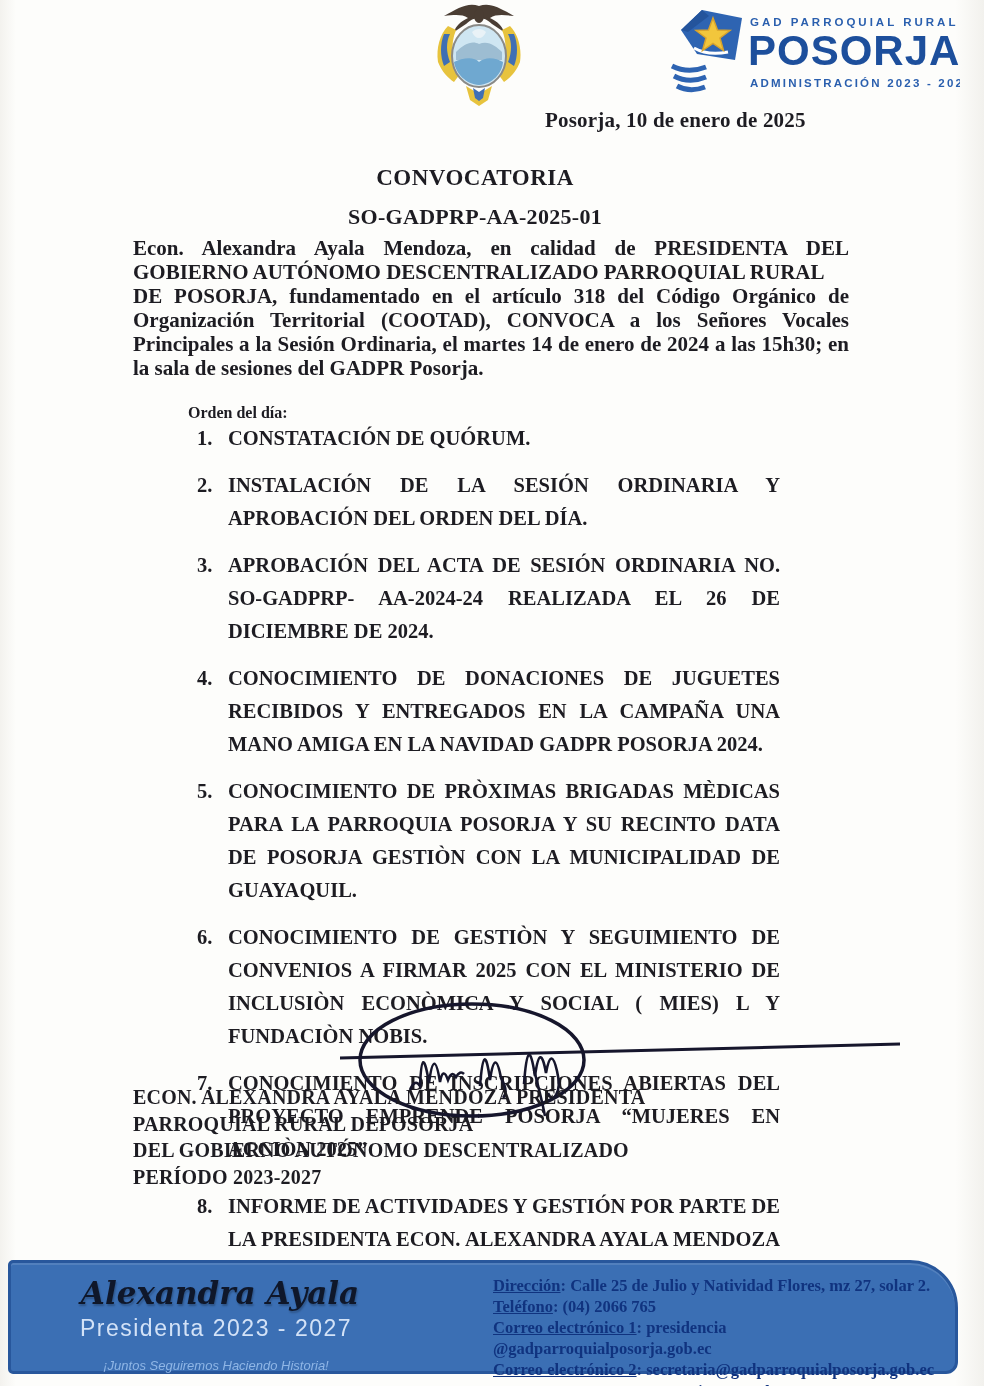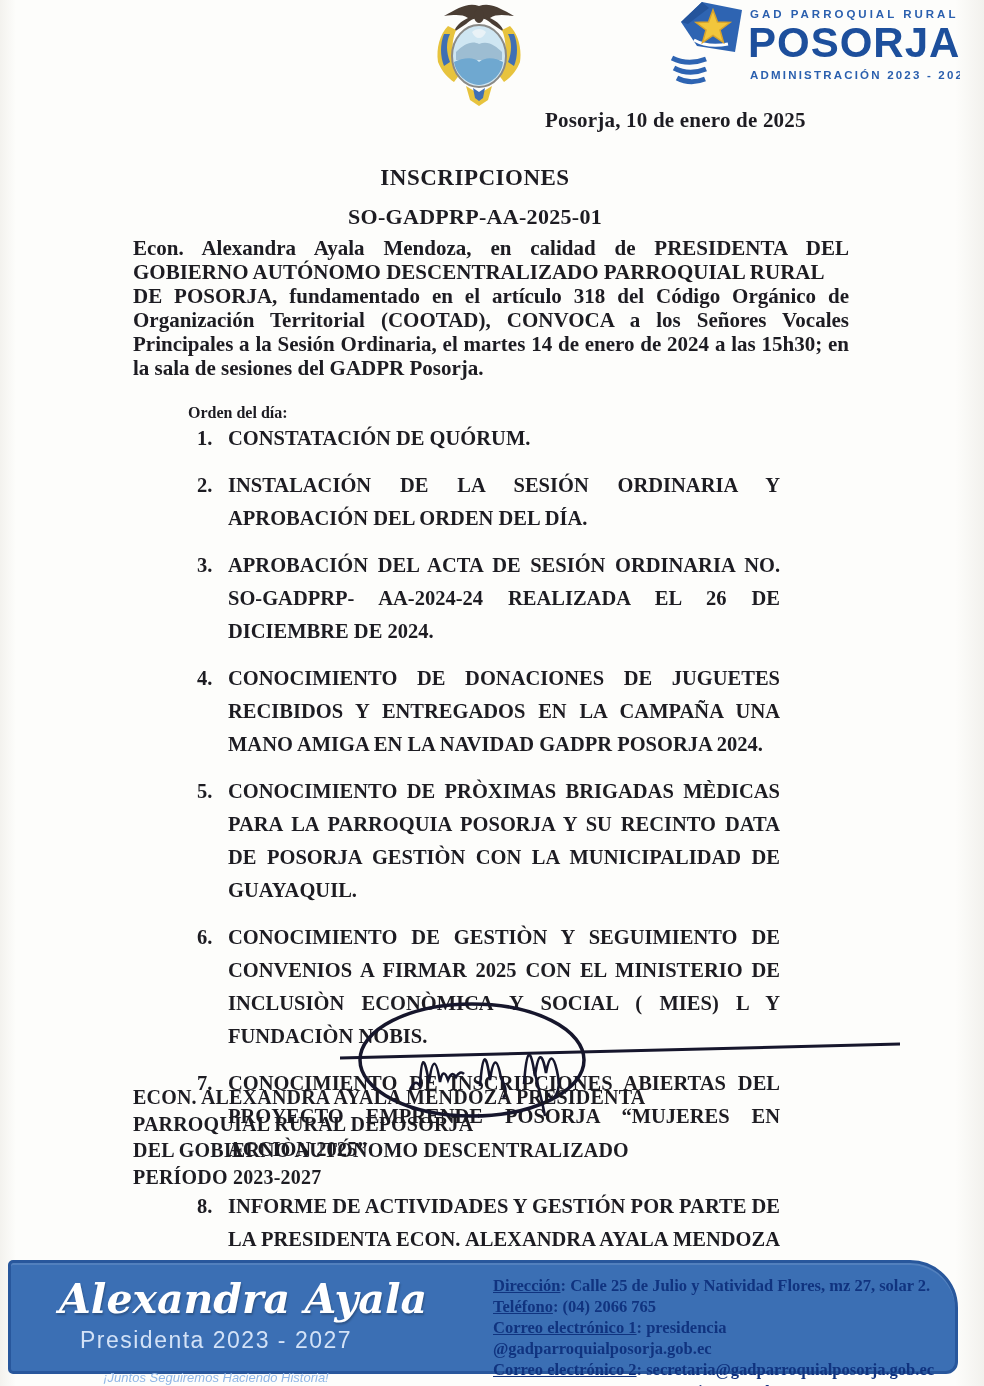--- a/index.html
+++ b/index.html
@@ -5,21 +5,21 @@
   * { margin:0; padding:0; box-sizing:border-box; }
   html,body { width:984px; }
   body { font-family:"Liberation Serif", serif; background:#fdfdfb; }
   .page {
     position:relative; width:984px; height:1386px; overflow:hidden;
     background:linear-gradient(90deg,#f3f2ee 0px,#fdfdfb 16px,#fdfdfb 955px,#f2f1ed 984px);
     color:#1d1c22;
   }
   
   .coat { position:absolute; left:418px; top:0; width:122px; height:114px; }
-  .logo { position:absolute; left:664px; top:0; width:296px; height:92px; }
+  .logo { position:absolute; left:664px; top:8px; width:296px; height:92px; }
   .logo text { font-family:"Liberation Sans", sans-serif; font-weight:bold; }
   .date-line {
     position:absolute; left:545px; top:108px; font-size:21px; font-weight:bold;
     letter-spacing:.2px;
   }
   
   .title-block { position:absolute; left:133px; top:165px; width:684px; text-align:center; }
   .title-block .t1 { font-size:23px; font-weight:bold; letter-spacing:.5px; }
   .title-block .t2 { font-size:22px; font-weight:bold; margin-top:13px; letter-spacing:.3px; }
   
@@ -42,21 +42,21 @@
   }
   
   .footer {
     position:absolute; left:8px; top:1260px; width:950px; height:114px;
     background:#3b6fb4; border:3px solid #28579c; border-radius:5px 48px 12px 5px;
     box-shadow:inset 0 2px 0 rgba(255,255,255,.12);
   }
   .footer-left { position:absolute; left:40px; top:12px; width:330px; text-align:center; }
   .script-name {
     font-family:"DejaVu Serif", serif; font-style:italic; font-weight:bold;
-    font-size:41px; color:#ffffff; text-shadow:1px 2px 2px rgba(0,0,0,.25);
+    font-size:31px; color:#0f172a; text-shadow:1px 2px 2px rgba(0,0,0,.25);
     white-space:nowrap;
     margin-left:8px;
   }
   .role {
     font-family:"Liberation Sans", sans-serif; font-size:23px; color:#d3e2f7;
     letter-spacing:1.5px; margin-top:4px;
   }
   .tagline {
     font-family:"Liberation Sans", sans-serif; font-size:13px; font-style:italic;
     color:#8fb6e6; margin-top:16px; white-space:nowrap;
@@ -108,21 +108,21 @@
       </g>
       <text x="86" y="18" font-size="11.5" letter-spacing="3" fill="#2a5fae">GAD PARROQUIAL RURAL</text>
       <text x="84" y="57" font-size="42" letter-spacing="1" fill="#1d4f9c">POSORJA</text>
       <text x="86" y="79" font-size="11.5" letter-spacing="2.2" fill="#2a5fae">ADMINISTRACIÓN 2023 - 2027</text>
     </svg>
   </div>
 
   <div class="date-line">Posorja, 10 de enero de 2025</div>
 
   <div class="title-block">
-    <div class="t1">INSCRIPCIONES</div>
+    <div class="t1">CONVOCATORIA</div>
     <div class="t2">SO-GADPRP-AA-2025-01</div>
   </div>
 
   <p class="intro"><span>Econ. Alexandra Ayala Mendoza, en calidad de PRESIDENTA DEL GOBIERNO AUTÓNOMO DESCENTRALIZADO PARROQUIAL RURAL</span><br><span>DE POSORJA, fundamentado en el artículo 318 del Código Orgánico de Organización Territorial (COOTAD), CONVOCA a los Señores Vocales Principales a la Sesión Ordinaria, el martes 14 de enero de 2024 a las 15h30; en la sala de sesiones del GADPR Posorja.</span></p>
 
   <div class="agenda-heading">Orden del día:</div>
 
   <div class="agenda">
     <div class="agenda-item">
       <span class="num">1.</span>

